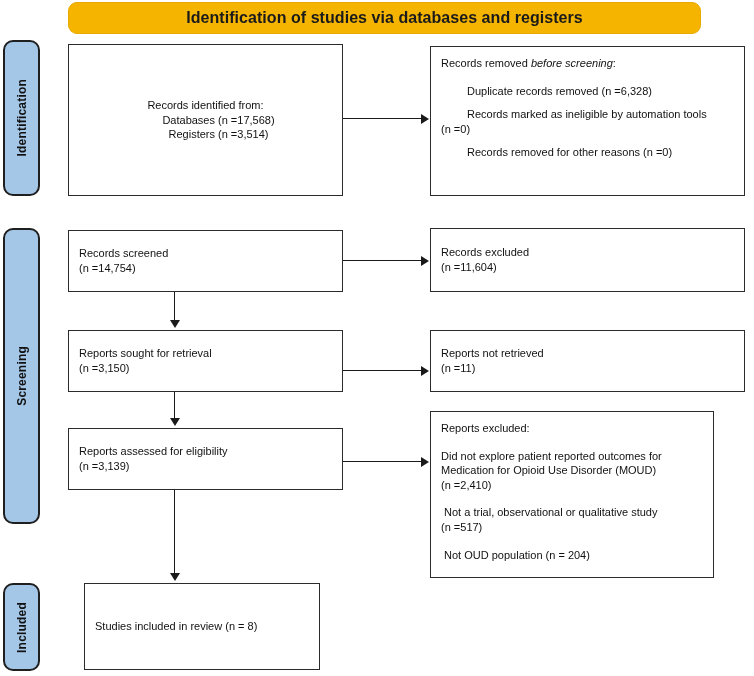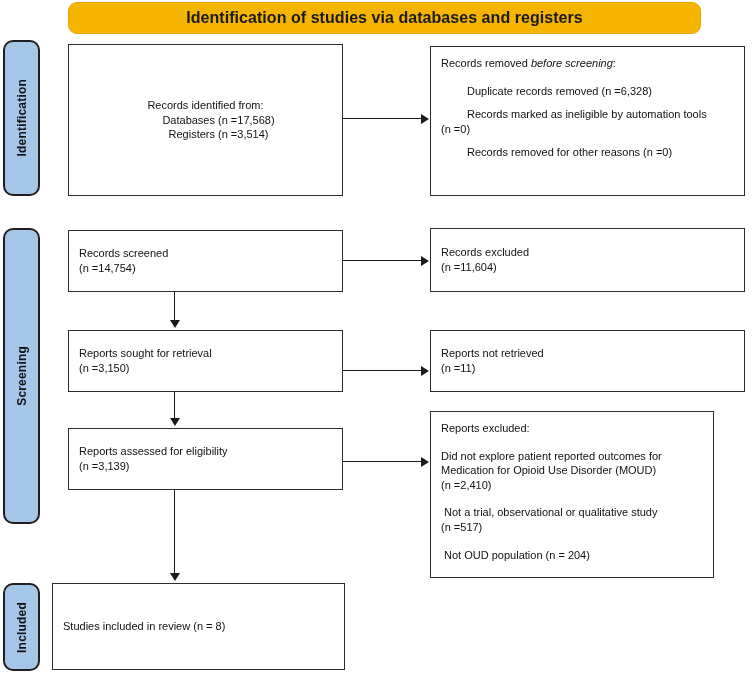--- a/index.html
+++ b/index.html
@@ -198,17 +198,17 @@
     <div class="gap-md"></div>
     <div class="box-line"> Not a trial, observational or qualitative study</div>
     <div class="box-line">(n =517)</div>
     <div class="gap-md"></div>
     <div class="box-line"> Not OUD population (n = 204)</div>
   </div>
 
   <div class="conn conn-v" style="left:174px; top:490px; height:85px;"></div>
   <div class="arrow-down" style="left:170px; top:573px;"></div>
 
-  <div class="flow-box" style="left:52px; top:583px; width:293px; height:87px;">
+  <div class="flow-box" style="left:84px; top:583px; width:236px; height:87px;">
     <div class="box-line">Studies included in review (n = 8)</div>
   </div>
 
 </div>
 
 </body></html>

